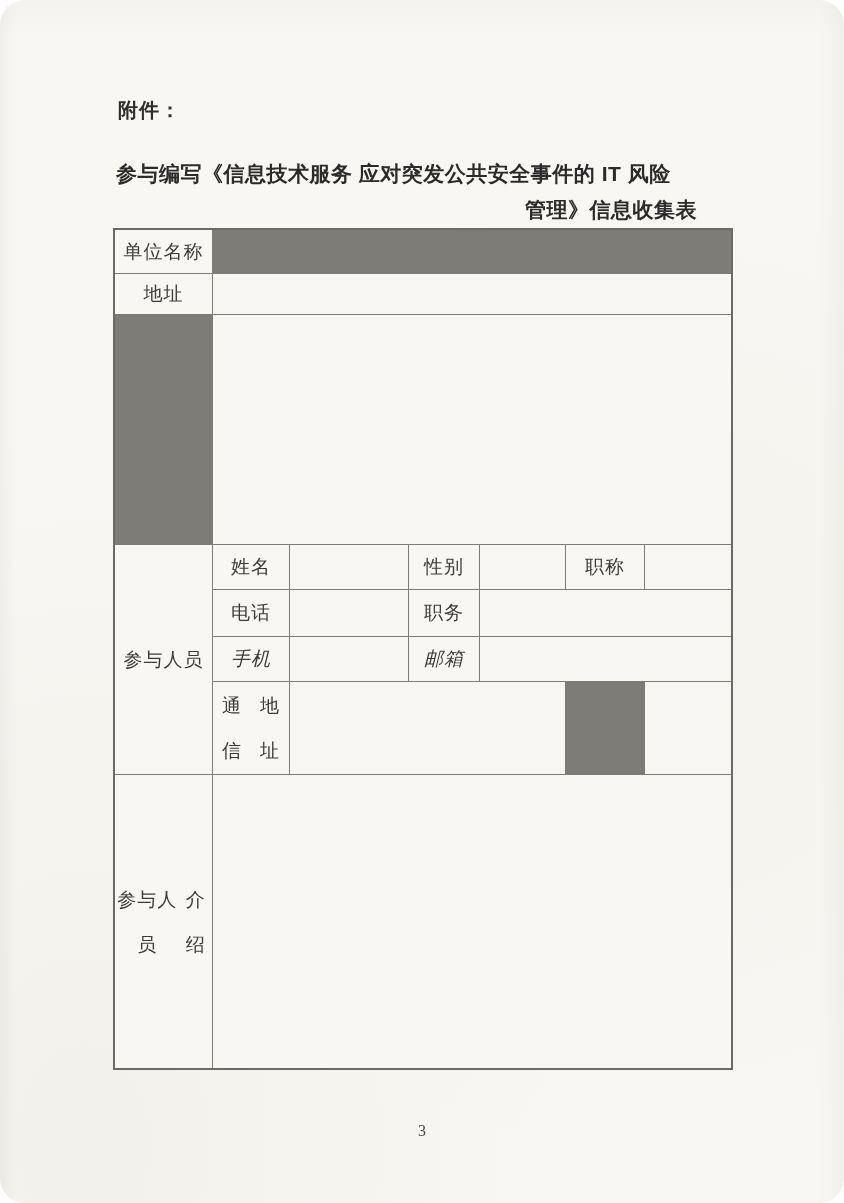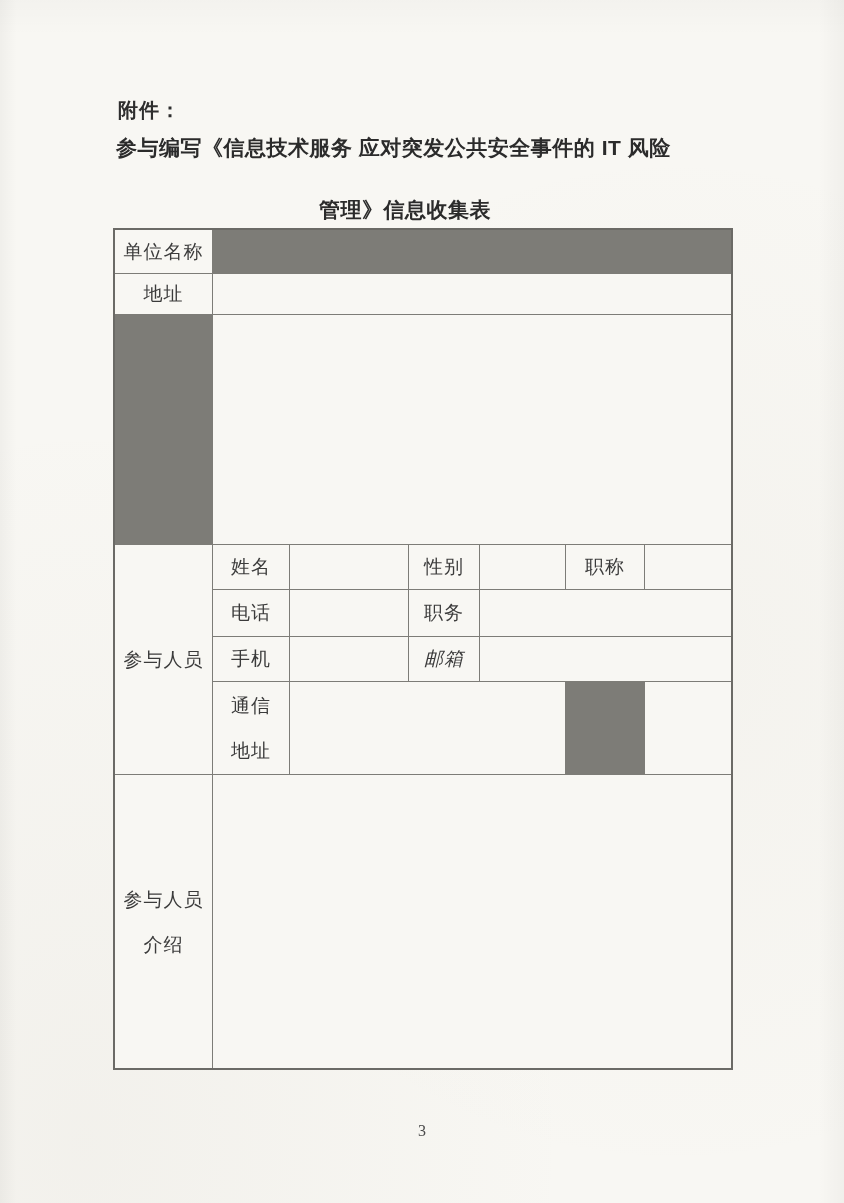--- a/index.html
+++ b/index.html
@@ -12,36 +12,37 @@
   .paper {
     position: relative;
     width: 844px; height: 1203px;
     background:
       linear-gradient(to right, rgba(0,0,0,0.035), transparent 2%),
       linear-gradient(to left, rgba(0,0,0,0.03), transparent 3%),
       linear-gradient(to bottom, rgba(0,0,0,0.02), transparent 3%),
       radial-gradient(ellipse at 80% 55%, rgba(170,160,140,0.05), transparent 55%),
       radial-gradient(ellipse at 10% 95%, rgba(150,140,120,0.06), transparent 45%),
       #f8f7f3;
+    border-radius: 25px;
   }
   .attachment {
     position: absolute; left: 118px; top: 97px;
     font-family: "Liberation Sans", "DejaVu Sans", sans-serif;
     font-weight: bold; font-size: 20px; color: #2e2e2e;
     letter-spacing: 1px;
   }
   .title-line1 {
-    position: absolute; left: 116px; top: 134px;
+    position: absolute; left: 116px; top: 160px;
     font-family: "Liberation Sans", "DejaVu Sans", sans-serif;
     font-weight: bold; font-size: 21px; color: #2b2b2b;
     white-space: nowrap; letter-spacing: 0.5px;
   }
   .title-line2 {
     position: absolute; left: 113px; top: 196px; width: 584px;
-    text-align: center;
+    text-align: right;
     font-family: "Liberation Sans", "DejaVu Sans", sans-serif;
     font-weight: bold; font-size: 21px; color: #2b2b2b;
     letter-spacing: 0.5px;
   }
   .form-table {
     position: absolute; left: 113px; top: 228px;
     width: 620px; height: 842px;
     box-sizing: border-box;
     border: 2px solid #6b6a66;
     background: #7d7c77; 
@@ -52,40 +53,40 @@
     font-size: 19px;
   }
   .cell {
     background: #f8f7f3;
     display: flex; align-items: center;
     box-sizing: border-box;
     color: #3b3b3b;
   }
   .cell.label { justify-content: center; text-align: center; letter-spacing: 1px; }
   .cell.value { justify-content: flex-start; padding-left: 14px; }
-  .cell.two-line { flex-direction: column; justify-content: center; line-height: 45px; }
+  .cell.two-line { justify-content: center; line-height: 45px; }
   
   .c-unit-label   { grid-column: 1; grid-row: 1; }
   .c-unit-value   { grid-column: 2 / span 6; grid-row: 1; }
   .c-addr-label   { grid-column: 1; grid-row: 2; }
   .c-addr-value   { grid-column: 2 / span 6; grid-row: 2; }
   .c-intro-label  { grid-column: 1; grid-row: 3; }
   .c-intro-value  { grid-column: 2 / span 6; grid-row: 3; }
   .c-part-label   { grid-column: 1; grid-row: 4 / span 4; }
   .c-name-label   { grid-column: 2; grid-row: 4; }
   .c-name-value   { grid-column: 3; grid-row: 4; }
   .c-gender-label { grid-column: 4; grid-row: 4; }
   .c-gender-value { grid-column: 5; grid-row: 4; }
   .c-title-label  { grid-column: 6; grid-row: 4; }
   .c-title-value  { grid-column: 7; grid-row: 4; }
   .c-phone-label  { grid-column: 2; grid-row: 5; }
   .c-phone-value  { grid-column: 3; grid-row: 5; }
   .c-post-label   { grid-column: 4; grid-row: 5; }
   .c-post-value   { grid-column: 5 / span 3; grid-row: 5; }
-  .c-mobile-label { grid-column: 2; grid-row: 6; }
+  .c-mobile-label { grid-column: 2; grid-row: 6; font-style: italic; }
   .c-mobile-value { grid-column: 3; grid-row: 6; }
   .c-email-label  { grid-column: 4; grid-row: 6; font-style: italic; }
   .c-email-value  { grid-column: 5 / span 3; grid-row: 6; }
   .c-mail-label   { grid-column: 2; grid-row: 7; }
   .c-mail-value   { grid-column: 3 / span 3; grid-row: 7; }
   .c-zip-label    { grid-column: 6; grid-row: 7; }
   .c-zip-value    { grid-column: 7; grid-row: 7; }
   .c-pintro-label { grid-column: 1; grid-row: 8; }
   .c-pintro-value { grid-column: 2 / span 6; grid-row: 8; }
   .page-number {

